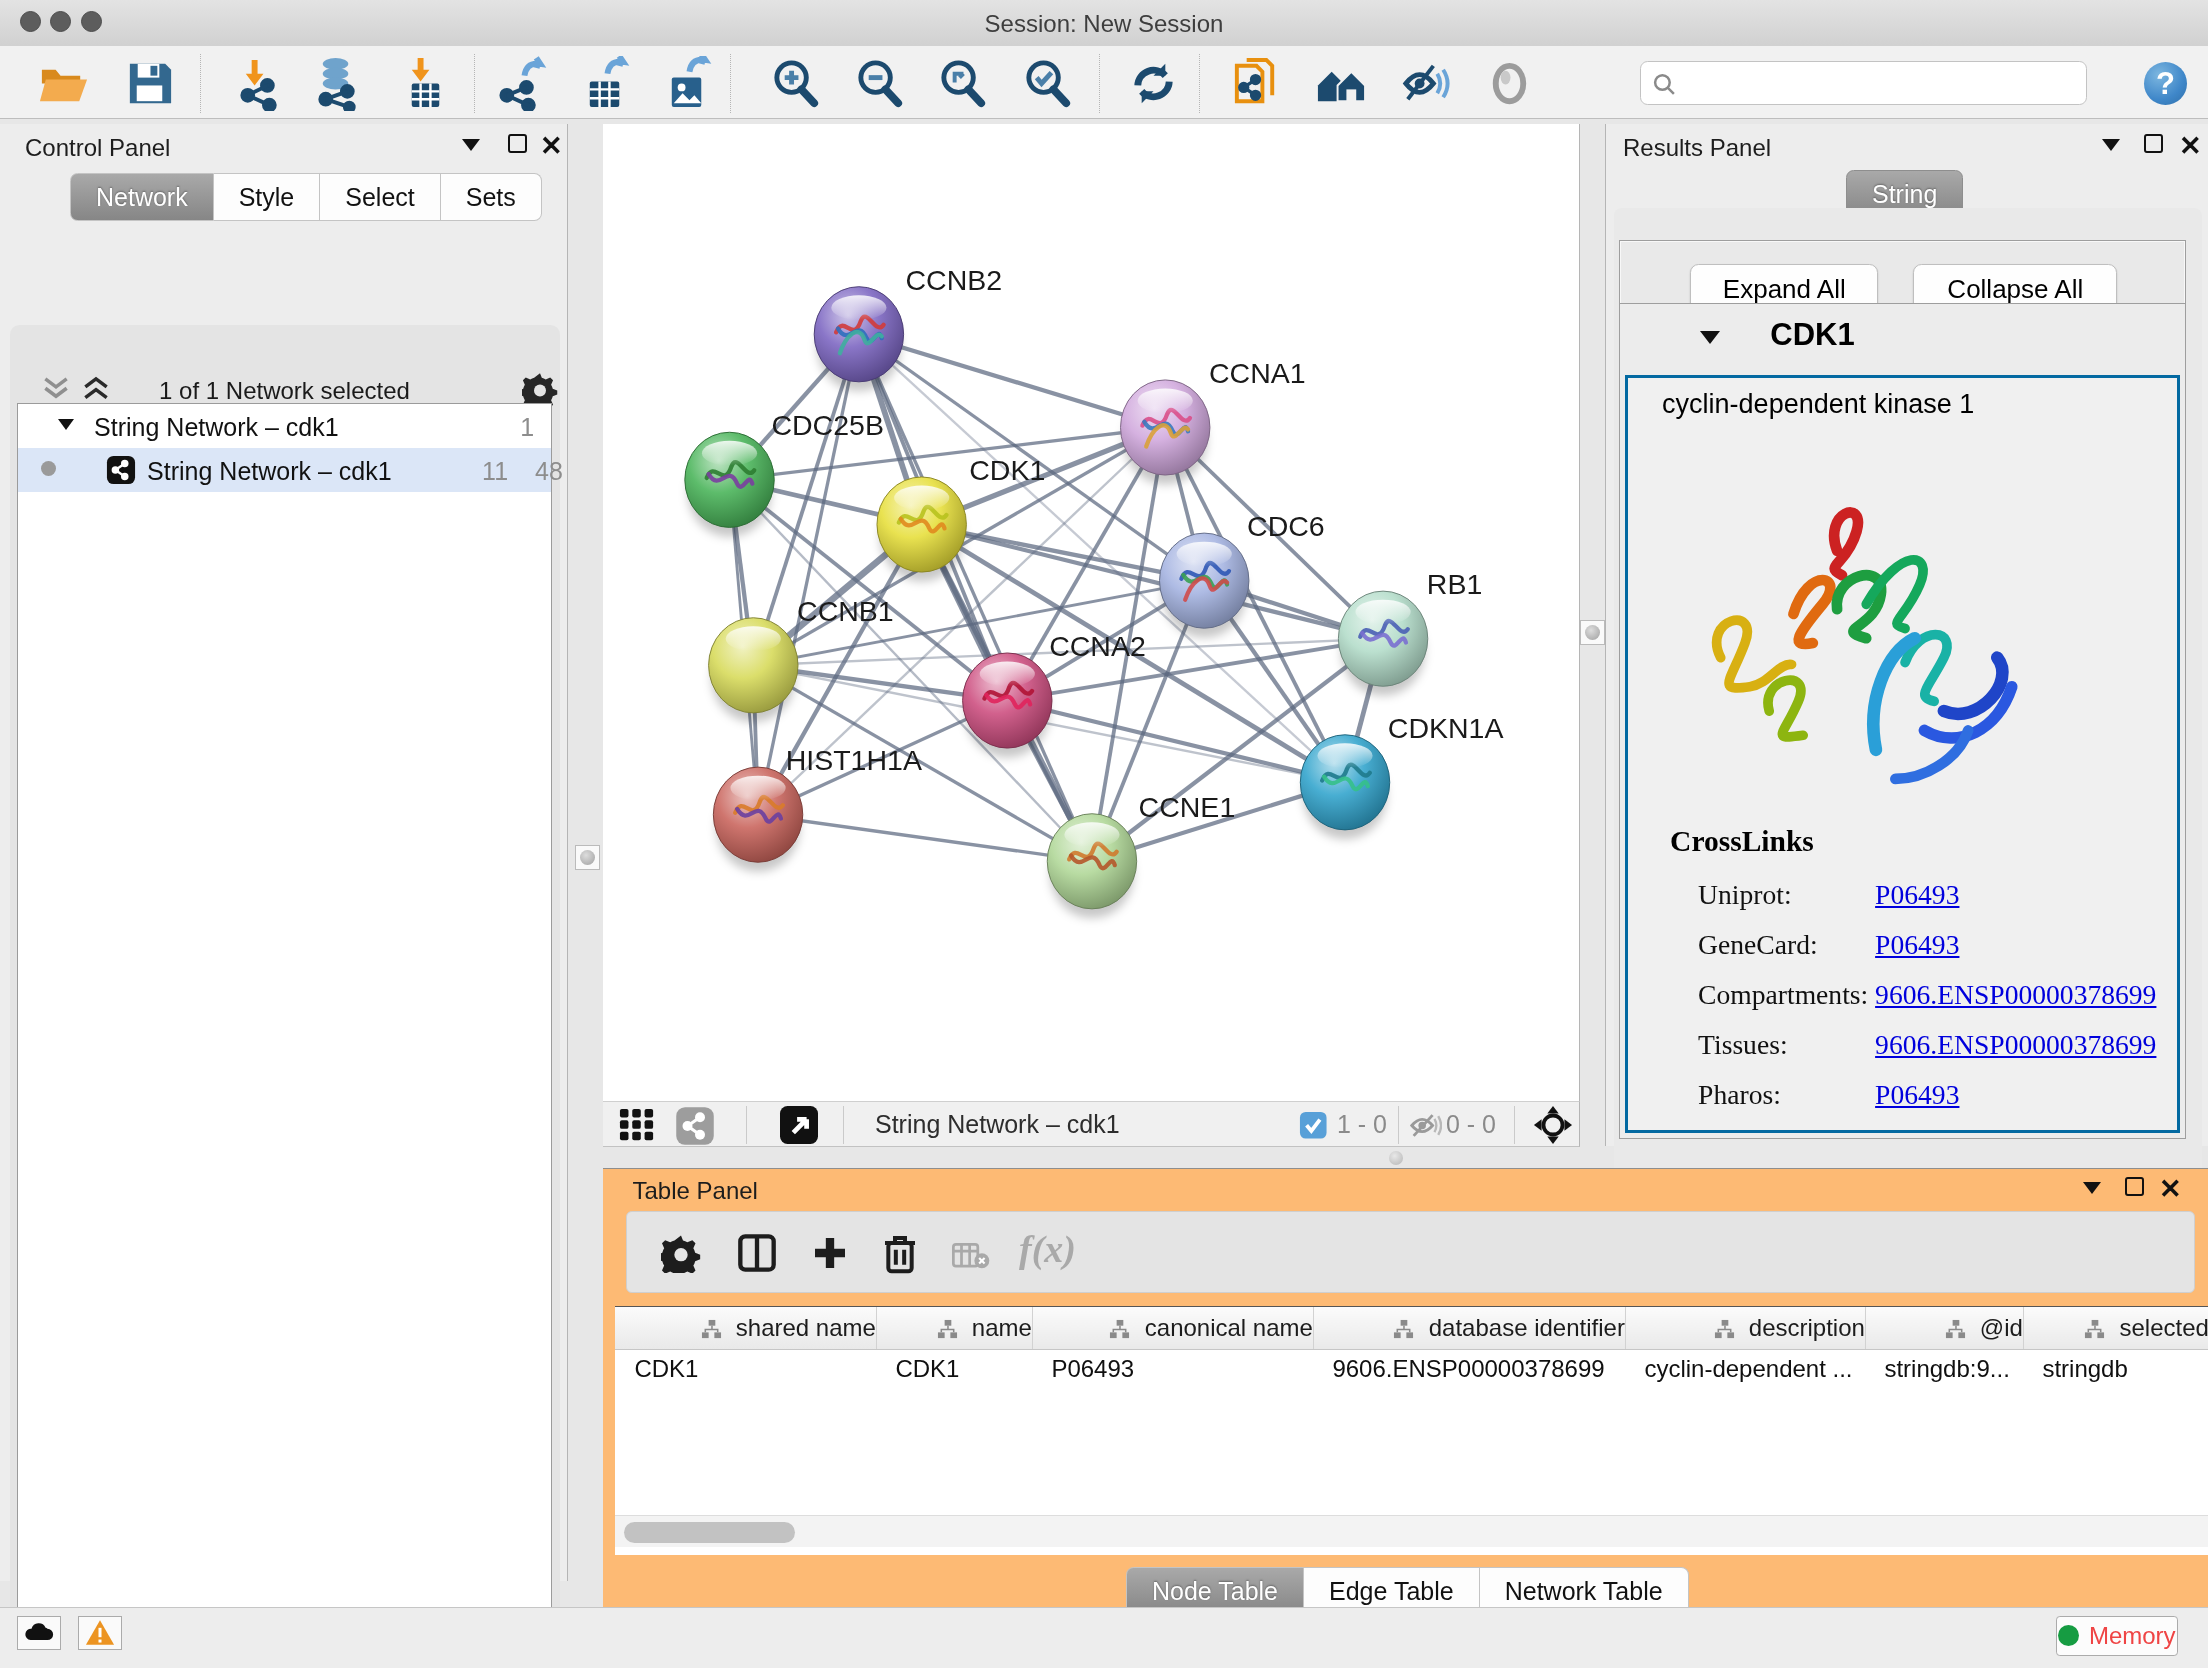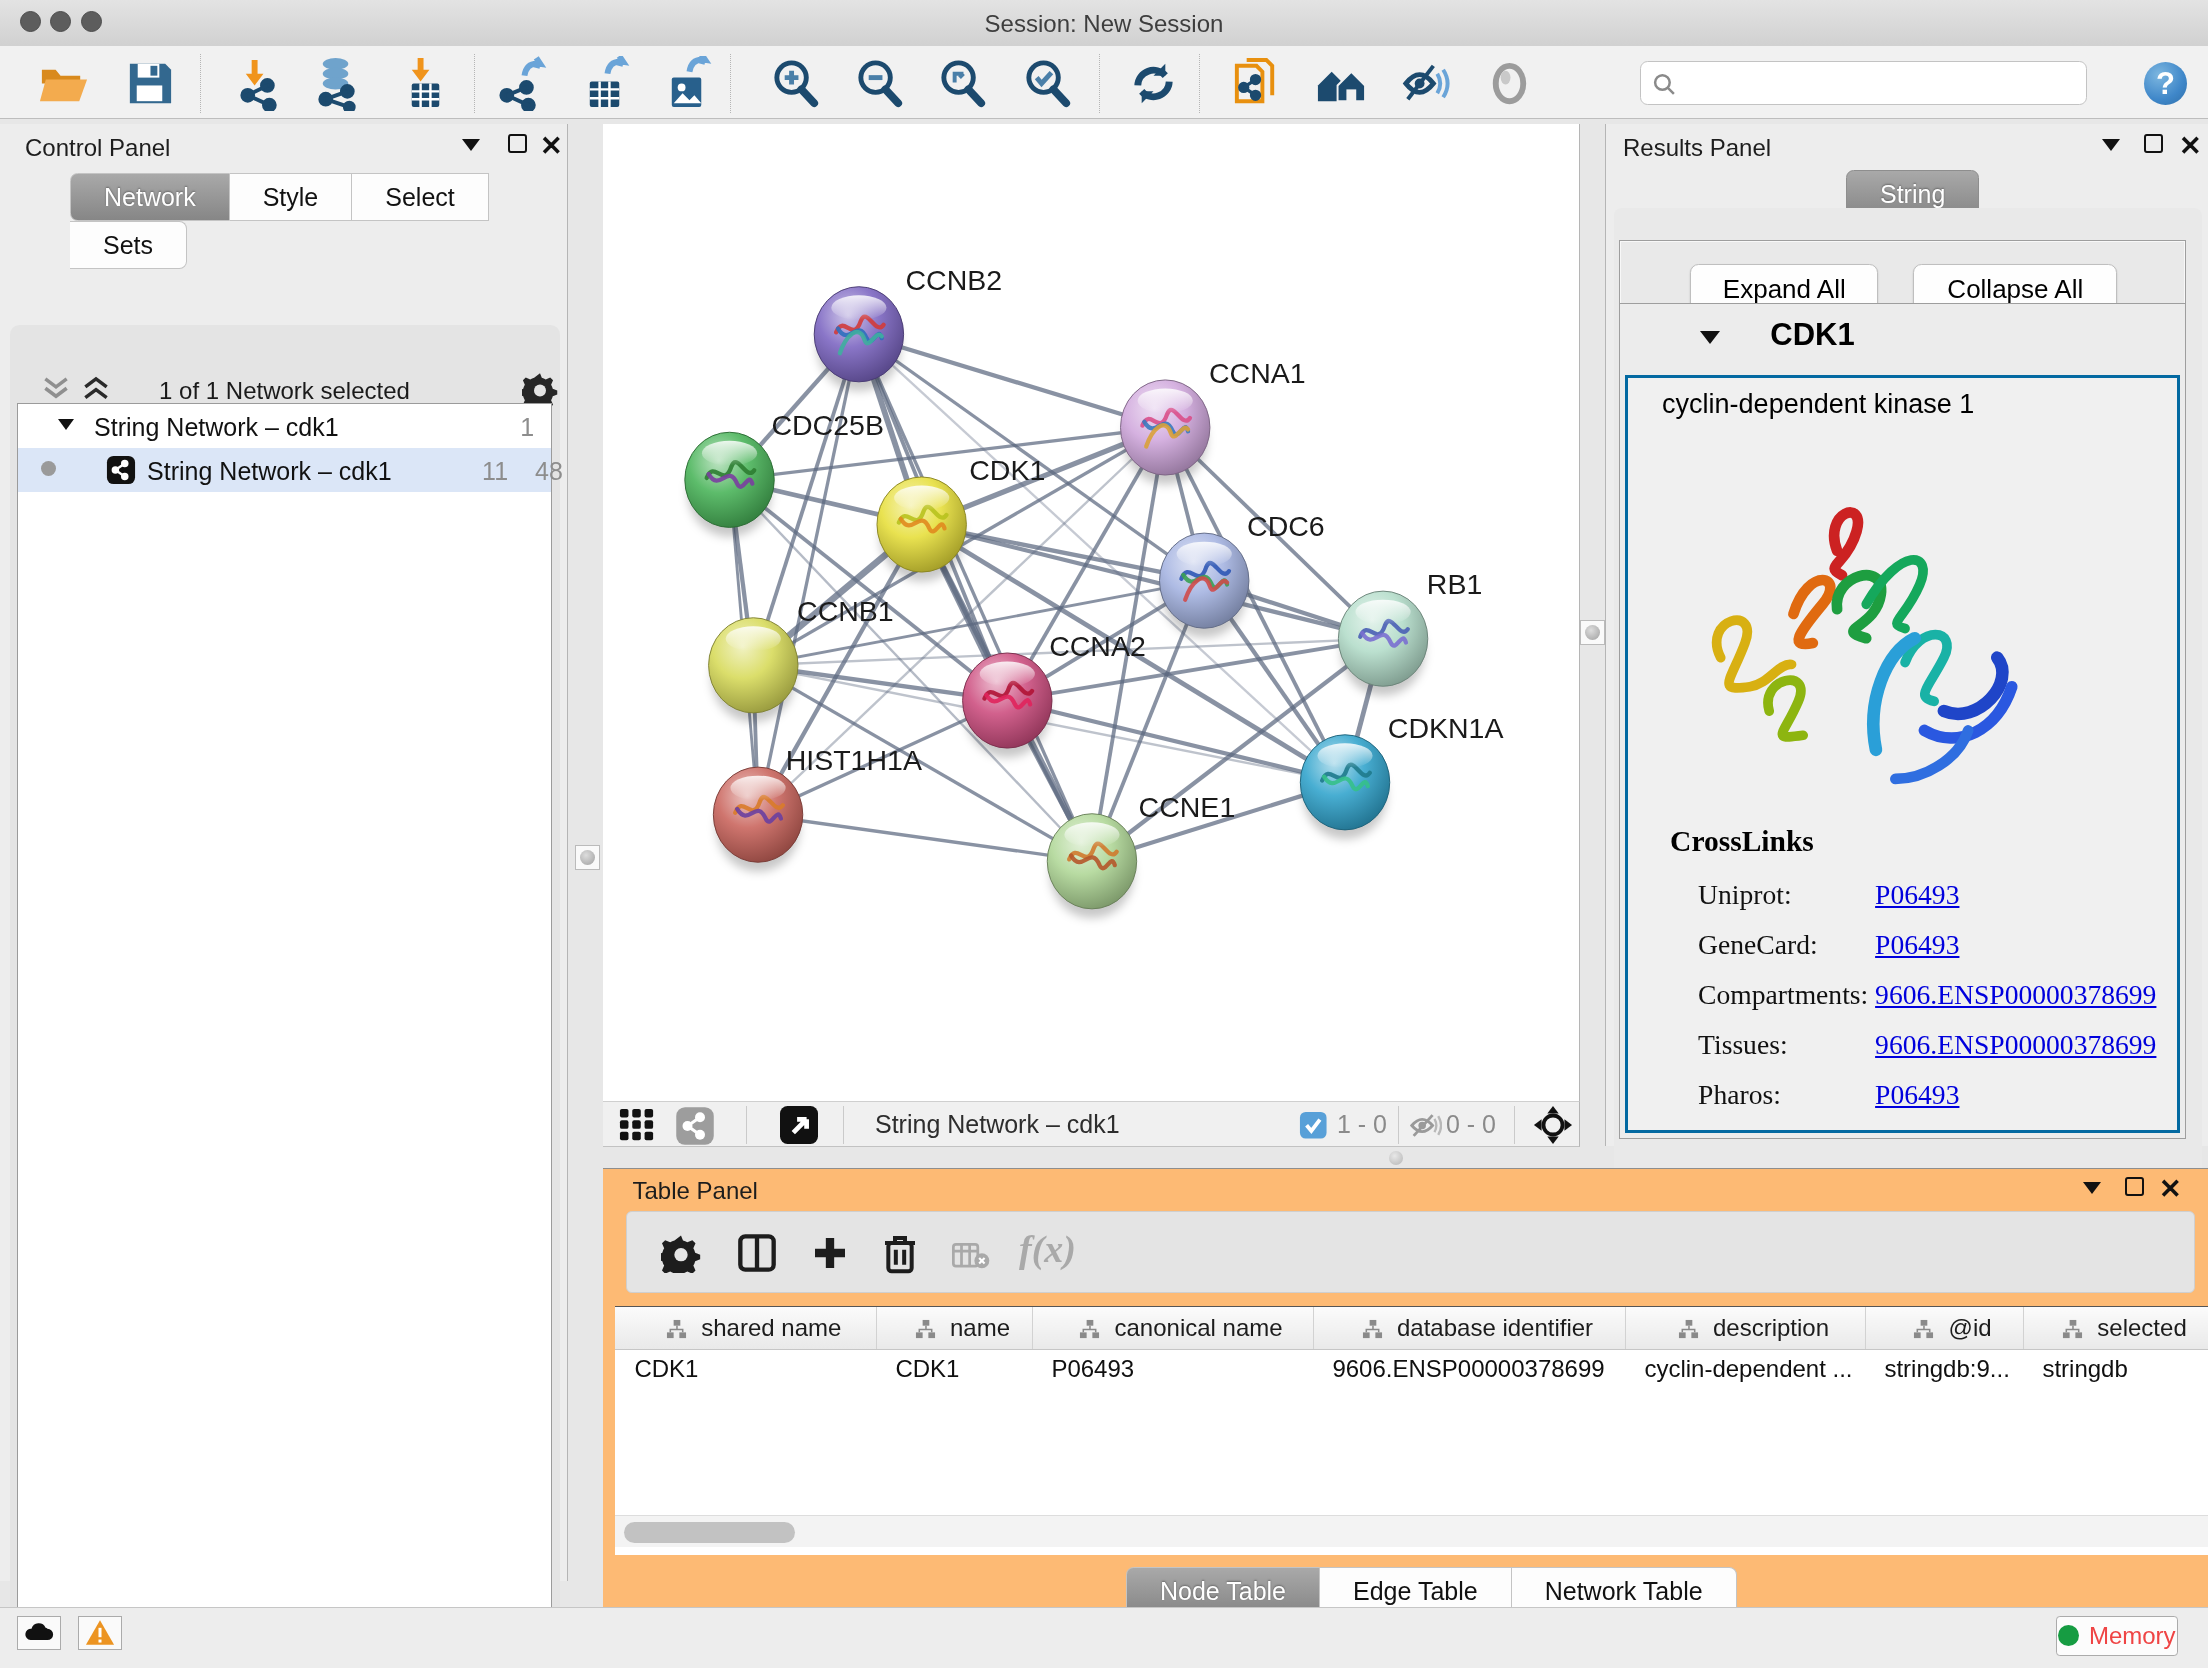--- a/index.html
+++ b/index.html
@@ -25,21 +25,21 @@
 
   
   .panel-title { font-size:24px; color:#1d1d1d; }
   .panel-ctl { font-size:23px; color:#111; }
   .sq-btn { width:19px; height:19px; border:2.4px solid #111; border-radius:2.9px; display:inline-block; }
   .tri-down { width:0; height:0; border-left:9.5px solid transparent; border-right:9.5px solid transparent; border-top:12.4px solid #111; display:inline-block; }
 
   
   #control-panel { left:0; top:124px; width:568px; height:1457px; background:#ededed; border-right:1px solid #b5b5b5; }
   .tab { height:48px; line-height:46px; font-size:25px; text-align:center; background:#fdfdfd;
-    border:1px solid #c4c4c4; border-left:none; color:#111; display:inline-block; padding:0 33px; }
+    border:1px solid #c4c4c4; border-left:none; color:#111; display:inline-block; padding:0 25px; }
   .tab.first { border-left:1px solid #c4c4c4; border-radius:7.6px 0 0 7.6px; }
   .tab.last { border-radius:0 7.6px 7.6px 0; }
   .tab.sel { background:linear-gradient(#a9a9a9,#868686); color:#fff; text-shadow:0 -1px 1.9px rgba(0,0,0,.35); }
   #cp-inner { left:9.5px; top:201px; width:550px; height:1380px; background:#e4e4e4; border-radius:9.5px 9.5px 0 0; }
   #cp-status { top:52px; width:100%; text-align:center; font-size:24px; color:#1a1a1a; }
   #cp-list { left:7.6px; top:78px; width:535px; height:1294px; background:#fff; border:1px solid #9b9b9b; }
   .tree-row { position:relative; height:44px; font-size:25px; color:#111; }
   .tree-row.sel { background:#dbe6f7; }
   .num { color:#8d8d8d; }
 
@@ -69,21 +69,21 @@
   .xl-row { position:relative; height:50px; }
   .xl-label { position:absolute; left:70px; top:9.5px; font-size:27.6px; color:#111; }
   .xl-link { position:absolute; left:247px; top:9.5px; font-size:27.6px; color:#0000dd; text-decoration:underline; }
 
   
   #table-panel { left:603px; top:1168px; width:1605px; height:439px; background:#fdba74; border-top:1.9px solid #8e8e8e; }
   #tbl-toolbar { left:23px; top:42px; width:1569px; height:82px; background:#e4e4e4; border:1px solid #cfcfcf; border-radius:5.7px;font-weight:bold; }
   #tbl-wrap { left:12.4px; top:137px; width:1593px; height:249px; background:#fff; border-top:1.9px solid #555; }
   table { border-collapse:collapse; table-layout:fixed; width:1593px; }
   th { height:42px; background:linear-gradient(#fbfbfb,#e9e9e9); border-right:1px solid #d2d2d2; border-bottom:1px solid #c6c6c6;
-    font-size:24px; font-weight:normal; color:#1c1c1c; text-align:center; padding-left:15px; white-space:nowrap; overflow:hidden; }
+    font-size:24px; font-weight:normal; color:#1c1c1c; text-align:right; padding-left:15px; white-space:nowrap; overflow:hidden; }
   td { height:40px; font-size:24px; color:#101010; padding-left:19px; white-space:nowrap; overflow:hidden; }
   th svg { vertical-align:-3.8px; margin-right:13.3px; }
   #tbl-hscroll { left:12.4px; top:346px; width:1593px; height:32px; background:#f3f3f3; border-top:1px solid #ddd; }
   #tbl-thumb { left:8.6px; top:5.7px; width:171px; height:21px; border-radius:10.5px; background:#c2c2c2; }
   #tbl-tabs { top:398px; left:523px; }
 
   
   #statusbar { left:0; top:1607px; width:2208px; height:61px; background:#ededed; border-top:1px solid #c6c6c6; }
   .st-btn { top:7.6px; width:44px; height:34px; background:#fafafa; border:1.9px solid #ababab; text-align:center; }
   #memory-btn { left:2056px; top:7.6px; width:122px; height:40px; background:#fcfcfc; border:1px solid #ababab; border-radius:3.8px; font-size:24px; color:#ef4444; line-height:38px; text-align:center; }

